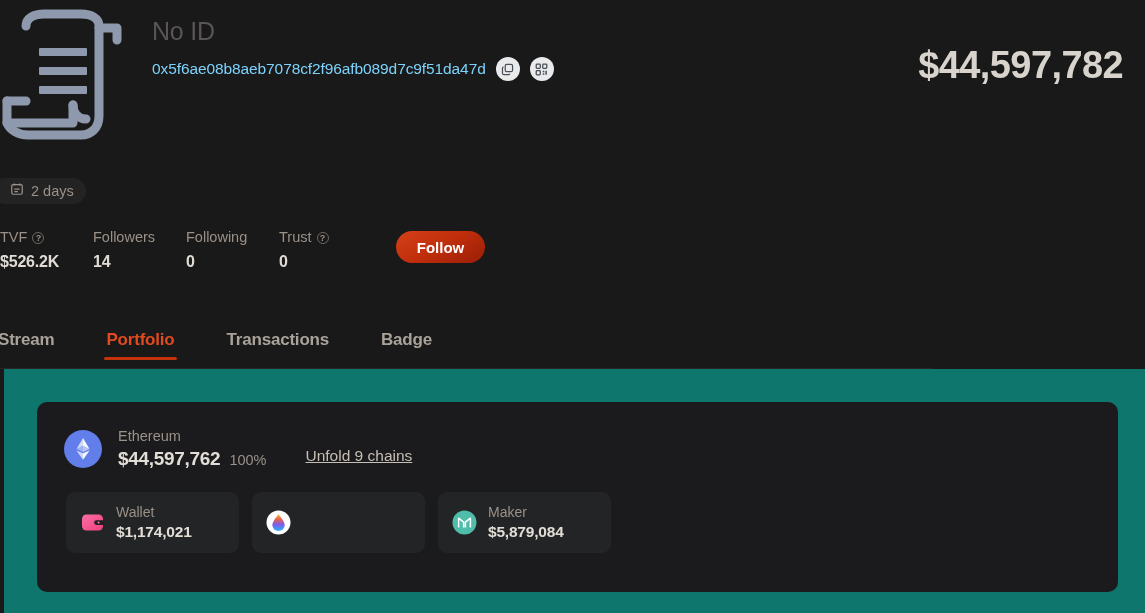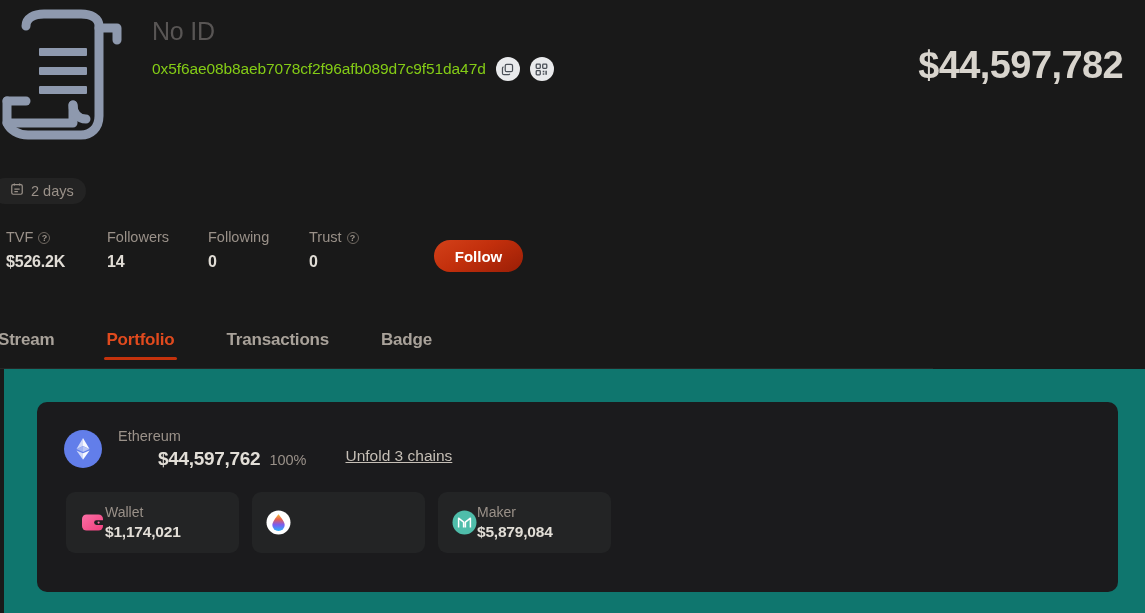--- a/index.html
+++ b/index.html
@@ -19,21 +19,21 @@
     width:130px; height:142px;
   }
 
   .identity { position:absolute; left:152px; top:14px; }
   .no-id {
     font-size:25px; font-weight:normal; color:#585554;
     letter-spacing:-0.2px; line-height:34px;
   }
   .addr-row { display:flex; align-items:center; gap:10px; margin-top:9px; }
   .address {
-    font-size:15.5px; color:#84cc16; letter-spacing:-0.1px;
+    font-size:15.5px; color:#7dd3fc; letter-spacing:-0.1px;
   }
   .round-btn {
     width:24px; height:24px; border-radius:50%;
     background:#e9eaec;
     display:flex; align-items:center; justify-content:center;
     flex:0 0 auto; cursor:pointer;
   }
 
   .balance {
     position:absolute; right:22px; top:44px;
@@ -43,22 +43,22 @@
 
   .days-pill {
     position:absolute; left:-8px; top:178px;
     display:flex; align-items:center; gap:7px;
     padding:4px 12px 4px 18px;
     background:#232323; border-radius:14px;
   }
   .days-pill .label { font-size:14.5px; color:#9a9189; }
 
   .stats {
-    position:absolute; left:6px; top:228px;
-    display:flex; align-items:flex-end; gap:8px;
+    position:absolute; left:0; top:228px;
+    display:flex; align-items:flex-start; gap:0;
   }
   .stat { min-width:93px; }
   .stat.trust { min-width:107px; }
   .stat-label {
     display:flex; align-items:center; gap:5px;
     font-size:14.5px; color:#9a9189; line-height:19px;
   }
   .stat-value {
     font-size:16px; font-weight:bold; color:#e0dcd5;
     margin-top:5px; line-height:20px; letter-spacing:-0.2px;
@@ -130,41 +130,41 @@
   .chain-logo {
     width:38px; height:38px; border-radius:50%;
     background:#627eea;
     display:flex; align-items:center; justify-content:center;
     flex:0 0 auto;
   }
   .chain-info { margin-left:16px; }
   .chain-name { font-size:14.5px; color:#9a9189; line-height:18px; }
   .chain-amount-row { display:flex; align-items:baseline; gap:9px; margin-top:3px; }
   .chain-amount {
-    font-size:19px; font-weight:bold; color:#e2ded7; letter-spacing:-0.3px;margin-left:40px;
+    font-size:19px; font-weight:bold; color:#e2ded7; letter-spacing:-0.3px;
   }
   .chain-pct { font-size:14.5px; color:#9a9189; }
   .unfold {
     margin-left:39px; margin-top:14px;
     font-size:15.5px; color:#c6bfb6;
     text-decoration:underline; cursor:pointer;
   }
 
   .protocols {
     display:flex; gap:13px;
     padding:22px 0 0 29px;
   }
   .proto-card {
     width:173px; height:61px;
     background:#232425; border-radius:9px;
     display:flex; align-items:center;
     padding-left:14px;
   }
   .proto-icon { width:25px; height:25px; flex:0 0 auto; }
-  .proto-text { }
+  .proto-text { margin-left:11px; }
   .proto-name { font-size:14px; color:#9a9189; line-height:17px; }
   .proto-amount {
     font-size:15.5px; font-weight:bold; color:#e2ded7;
     margin-top:2px; letter-spacing:-0.2px;
   }
 </style>
 </head>
 <body>
 
 <div class="header">
@@ -276,21 +276,21 @@
           <path d="M0.5 16.1 L10 20.4 L10 11.9 Z" fill="#ffffff" opacity="0.4"></path>
         </svg>
       </span>
       <div class="chain-info">
         <div class="chain-name">Ethereum</div>
         <div class="chain-amount-row">
           <span class="chain-amount">$44,597,762</span>
           <span class="chain-pct">100%</span>
         </div>
       </div>
-      <div class="unfold">Unfold 3 chains</div>
+      <div class="unfold">Unfold 9 chains</div>
     </div>
 
     <div class="protocols">
 
       <div class="proto-card">
         <span class="proto-icon">
           <svg width="25" height="25" viewBox="0 0 25 25">
             <defs>
               <linearGradient id="gw" x1="0" y1="0" x2="1" y2="1">
                 <stop offset="0" stop-color="#fb6fa5"></stop>

